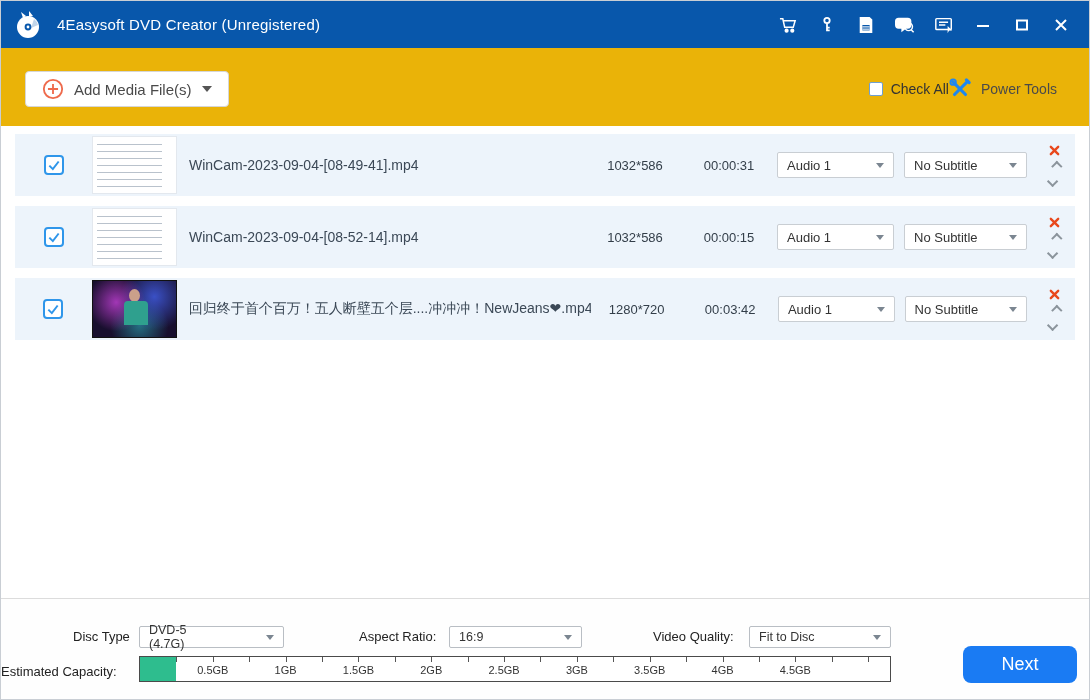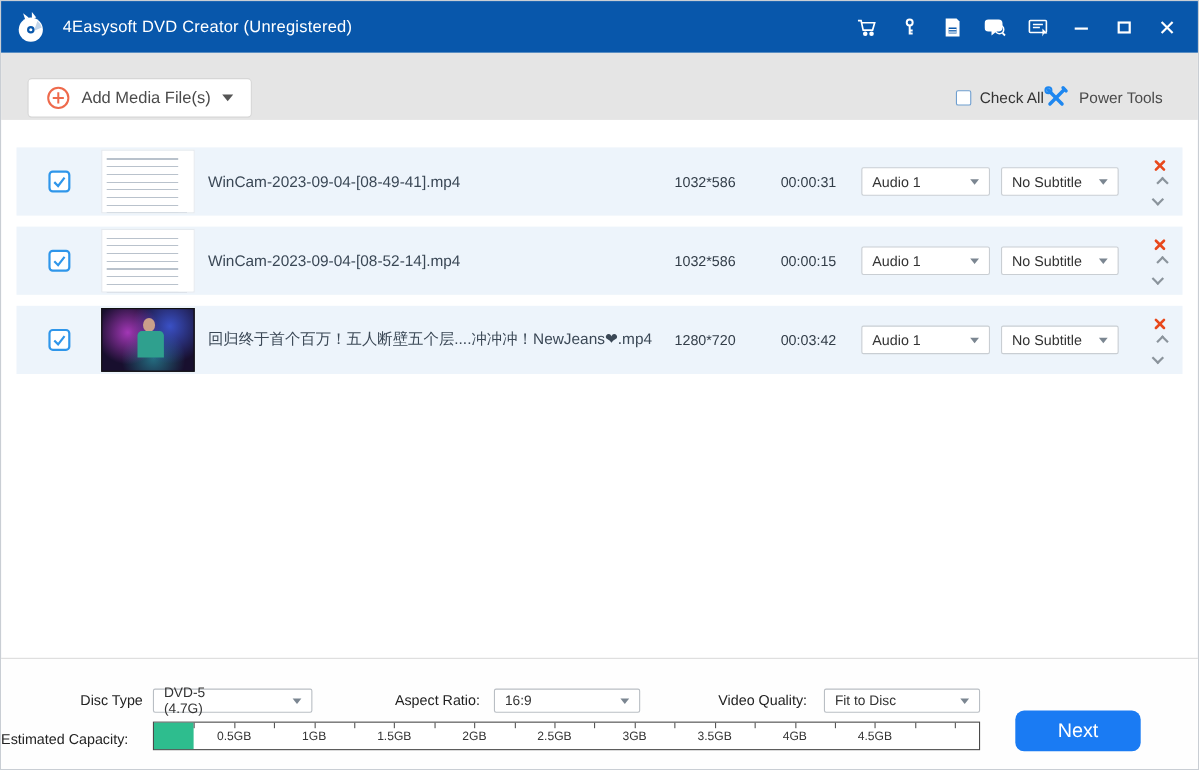--- a/index.html
+++ b/index.html
@@ -13,21 +13,21 @@
               background:var(--c-titlebar,#0857ab); display:flex; align-items:center;
               padding:0 14px; }
   .app-logo { width:28px; height:28px; margin-right:14px; flex:0 0 auto; }
   .app-title { color:#fff; font-size:15px; letter-spacing:.2px; }
   .tb-icons { margin-left:auto; display:flex; align-items:center; gap:11px; }
   .tb-btn { width:28px; height:28px; display:flex; align-items:center; justify-content:center;
             cursor:pointer; }
   .tb-btn svg { display:block; }
 
   
-  .toolbar { position:absolute; top:47px; left:0; right:0; height:61px; background:#e5e5e5; }
+  .toolbar { position:absolute; top:47px; left:0; right:0; height:78px; background:#eab308; }
   .add-btn { position:absolute; left:24px; top:23px; height:36px; padding:0 16px;
              background:#fff; border:1px solid #d6d6d6; border-radius:4px;
              display:flex; align-items:center; gap:10px; cursor:pointer; }
   .add-btn-label { font-size:15px; color:#4a4a4a; }
   .plus-icon { width:22px; height:22px; }
   .caret { width:0; height:0; border-left:5px solid transparent; border-right:5px solid transparent;
            border-top:6px solid #555; }
   .right-tools { position:absolute; right:32px; top:0; height:82px; display:flex;
                  align-items:center; }
   .checkall { display:flex; align-items:center; gap:8px; cursor:pointer; }
@@ -61,21 +61,21 @@
       border-radius:4px 4px 0 0; background:#2fa08e; }
   .cell-name { flex:1 1 auto; padding-left:12px; font-size:14px; color:#3b4856;
                white-space:nowrap; overflow:hidden; }
   .cell-res { width:92px; text-align:center; font-size:13px; color:#333e49; }
   .cell-dur { width:96px; text-align:center; font-size:13px; color:#333e49; }
   .select { height:26px; background:#fff; border:1px solid #c9ced3; border-radius:2px;
             display:flex; align-items:center; padding:0 9px; font-size:13px; color:#333;
             cursor:pointer; }
   .select .caret { margin-left:auto; border-top-color:#7b8691; border-left-width:4px; border-right-width:4px; border-top-width:5px; }
   .sel-audio { width:117px; margin-right:10px; }
-  .sel-sub { width:107px; margin-right:24px; }
+  .sel-sub { width:123px; margin-right:14px; }
   .cell-actions { width:26px; display:flex; flex-direction:column; align-items:center; gap:4px;
                   margin-right:8px; }
   .act { cursor:pointer; display:flex; align-items:center; justify-content:center; width:14px; height:11px; }
   .chev { width:8px; height:8px; border-top:2px solid #8b949c; border-right:2px solid #8b949c; }
   .chev-up { transform:rotate(-45deg) translate(1px,3px); }
   .chev-down { transform:rotate(135deg) translate(2px,0px); }
 
   
   .bottom { position:absolute; top:597px; left:0; right:0; bottom:0;
             border-top:1px solid #dcdcdc; background:#fefefe; }
@@ -87,21 +87,21 @@
   .sel-aspect { left:448px; top:27px; width:133px; }
   .lbl-quality { left:652px; top:27px; }
   .sel-quality { left:748px; top:27px; width:142px; }
   .lbl-capacity { left:0; top:62px; }
   .capacity-bar { position:absolute; left:138px; top:57px; width:752px; height:26px;
                   background:#fff; border:1px solid #4a4a4a; }
   .cap-fill { position:absolute; left:0; top:0; bottom:0; background:var(--c-green,#2ebd8e); }
   .cap-tick { position:absolute; top:0; width:1px; height:5px; background:#555; }
   .cap-tick-label { position:absolute; top:7px; transform:translateX(-50%);
                     font-size:11px; color:#333; white-space:nowrap; }
-  .next-btn { position:absolute; left:922px; top:47px; width:114px; height:37px;
+  .next-btn { position:absolute; left:962px; top:47px; width:114px; height:37px;
               background:var(--c-next,#1a7bf3); border:none; border-radius:8px;
               color:#fff; font-size:18px; font-family:"Liberation Sans",sans-serif;
               cursor:pointer; z-index:1; }
   .watermark { position:absolute; right:4px; top:36px; width:175px; height:64px; z-index:2;
                pointer-events:none; }
   .wm-swirl { position:absolute; left:-42px; top:0px; }
   .wm-title { position:absolute; left:26px; top:8px; font-size:29px; letter-spacing:2px;
               color:rgba(150,205,140,.65); text-shadow:0 0 2px rgba(255,255,255,.6);
               white-space:nowrap; }
   .wm-url { position:absolute; left:10px; top:42px; font-size:19px; font-weight:bold;

